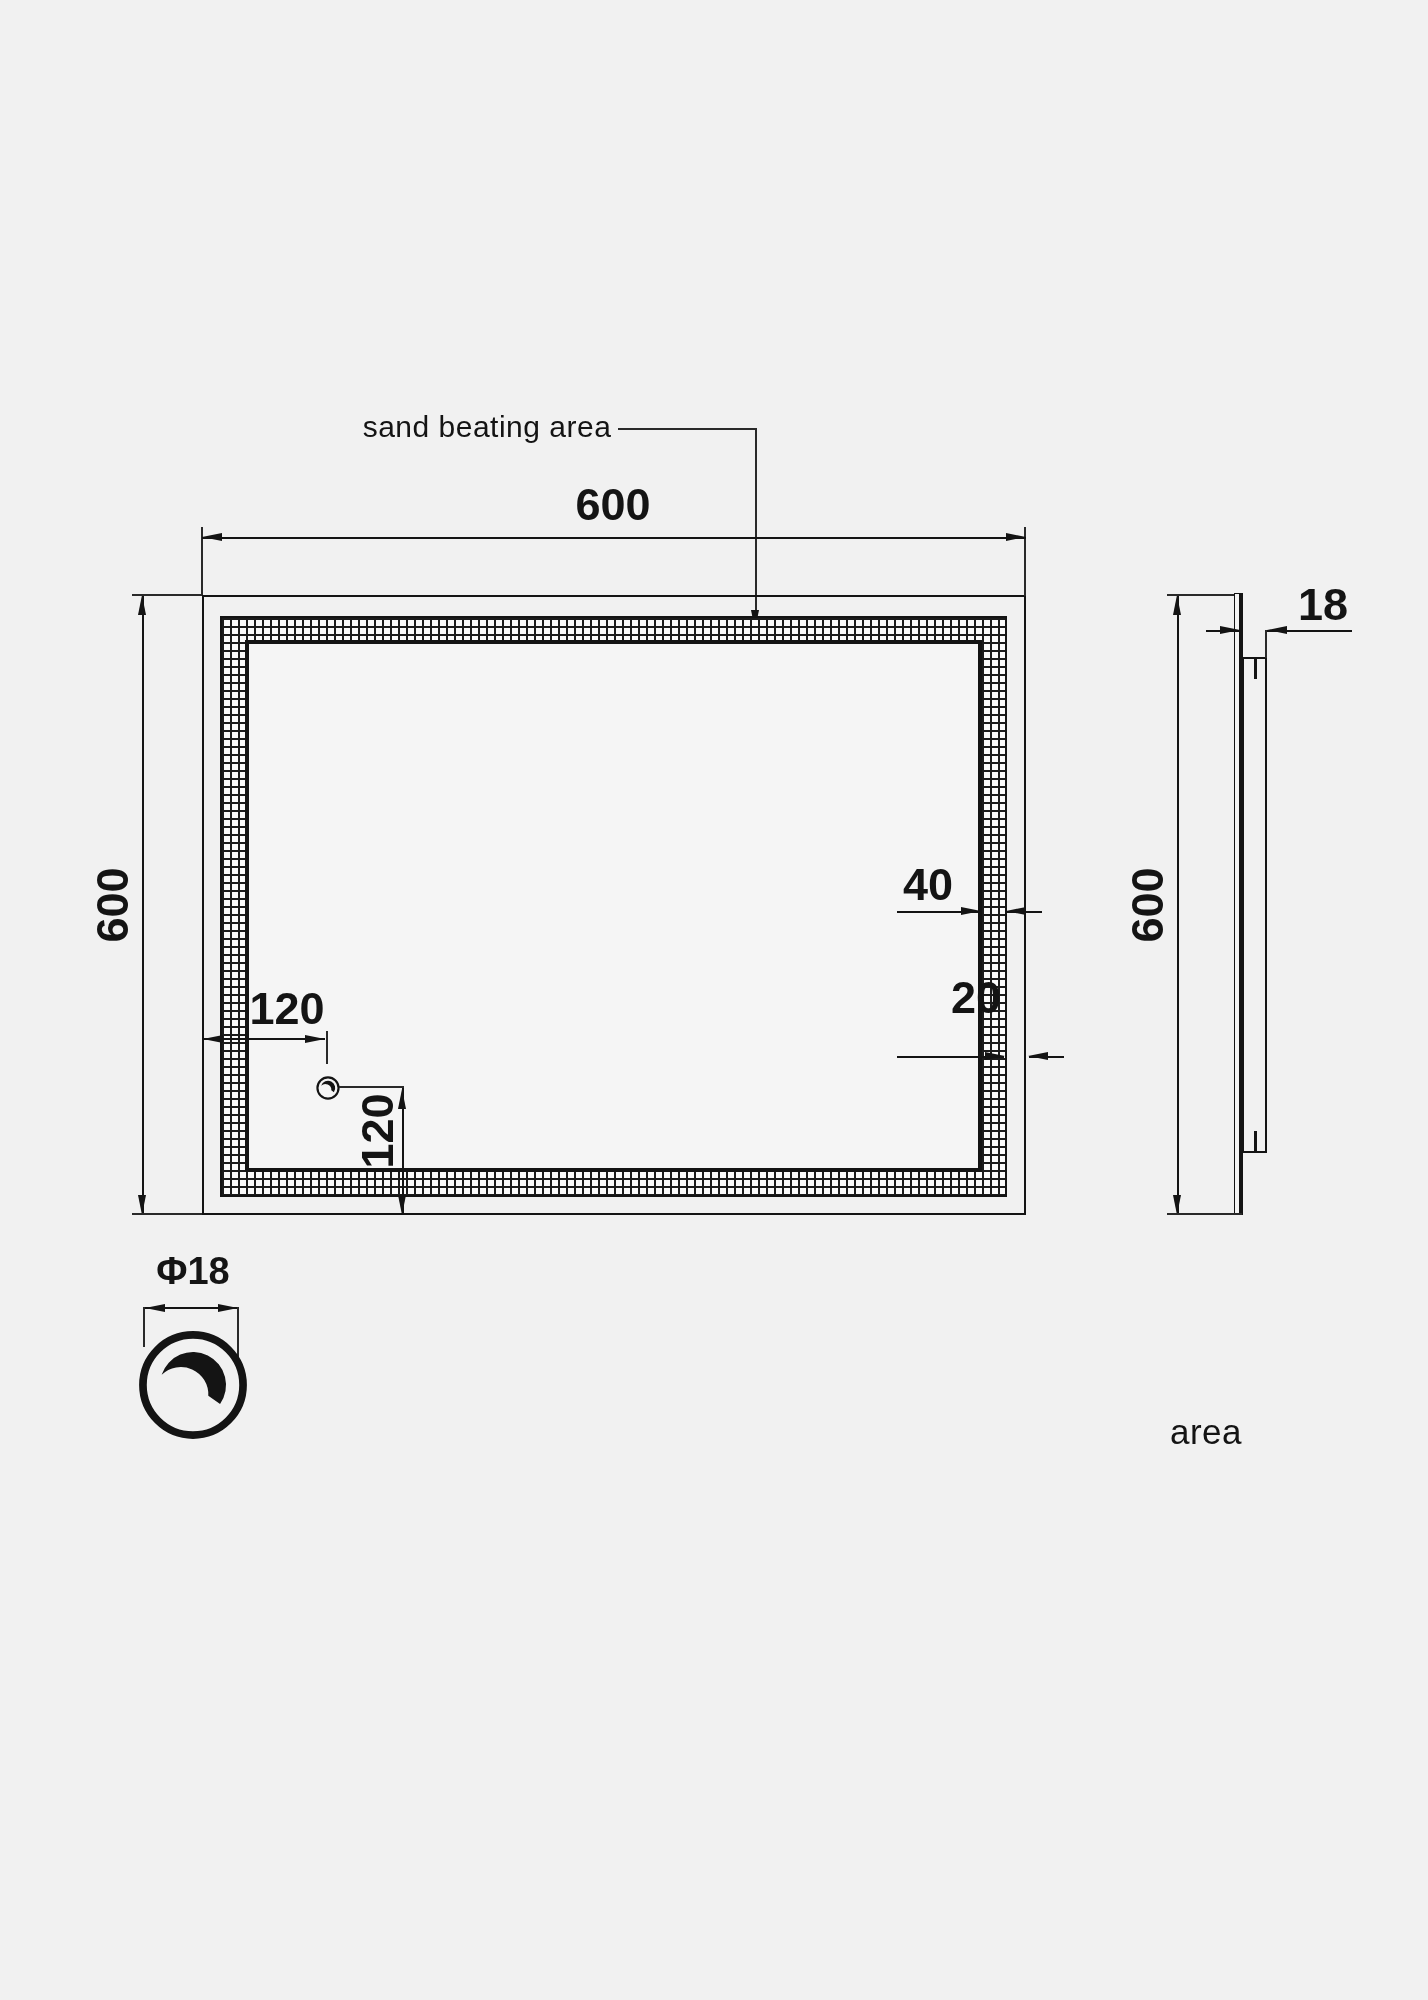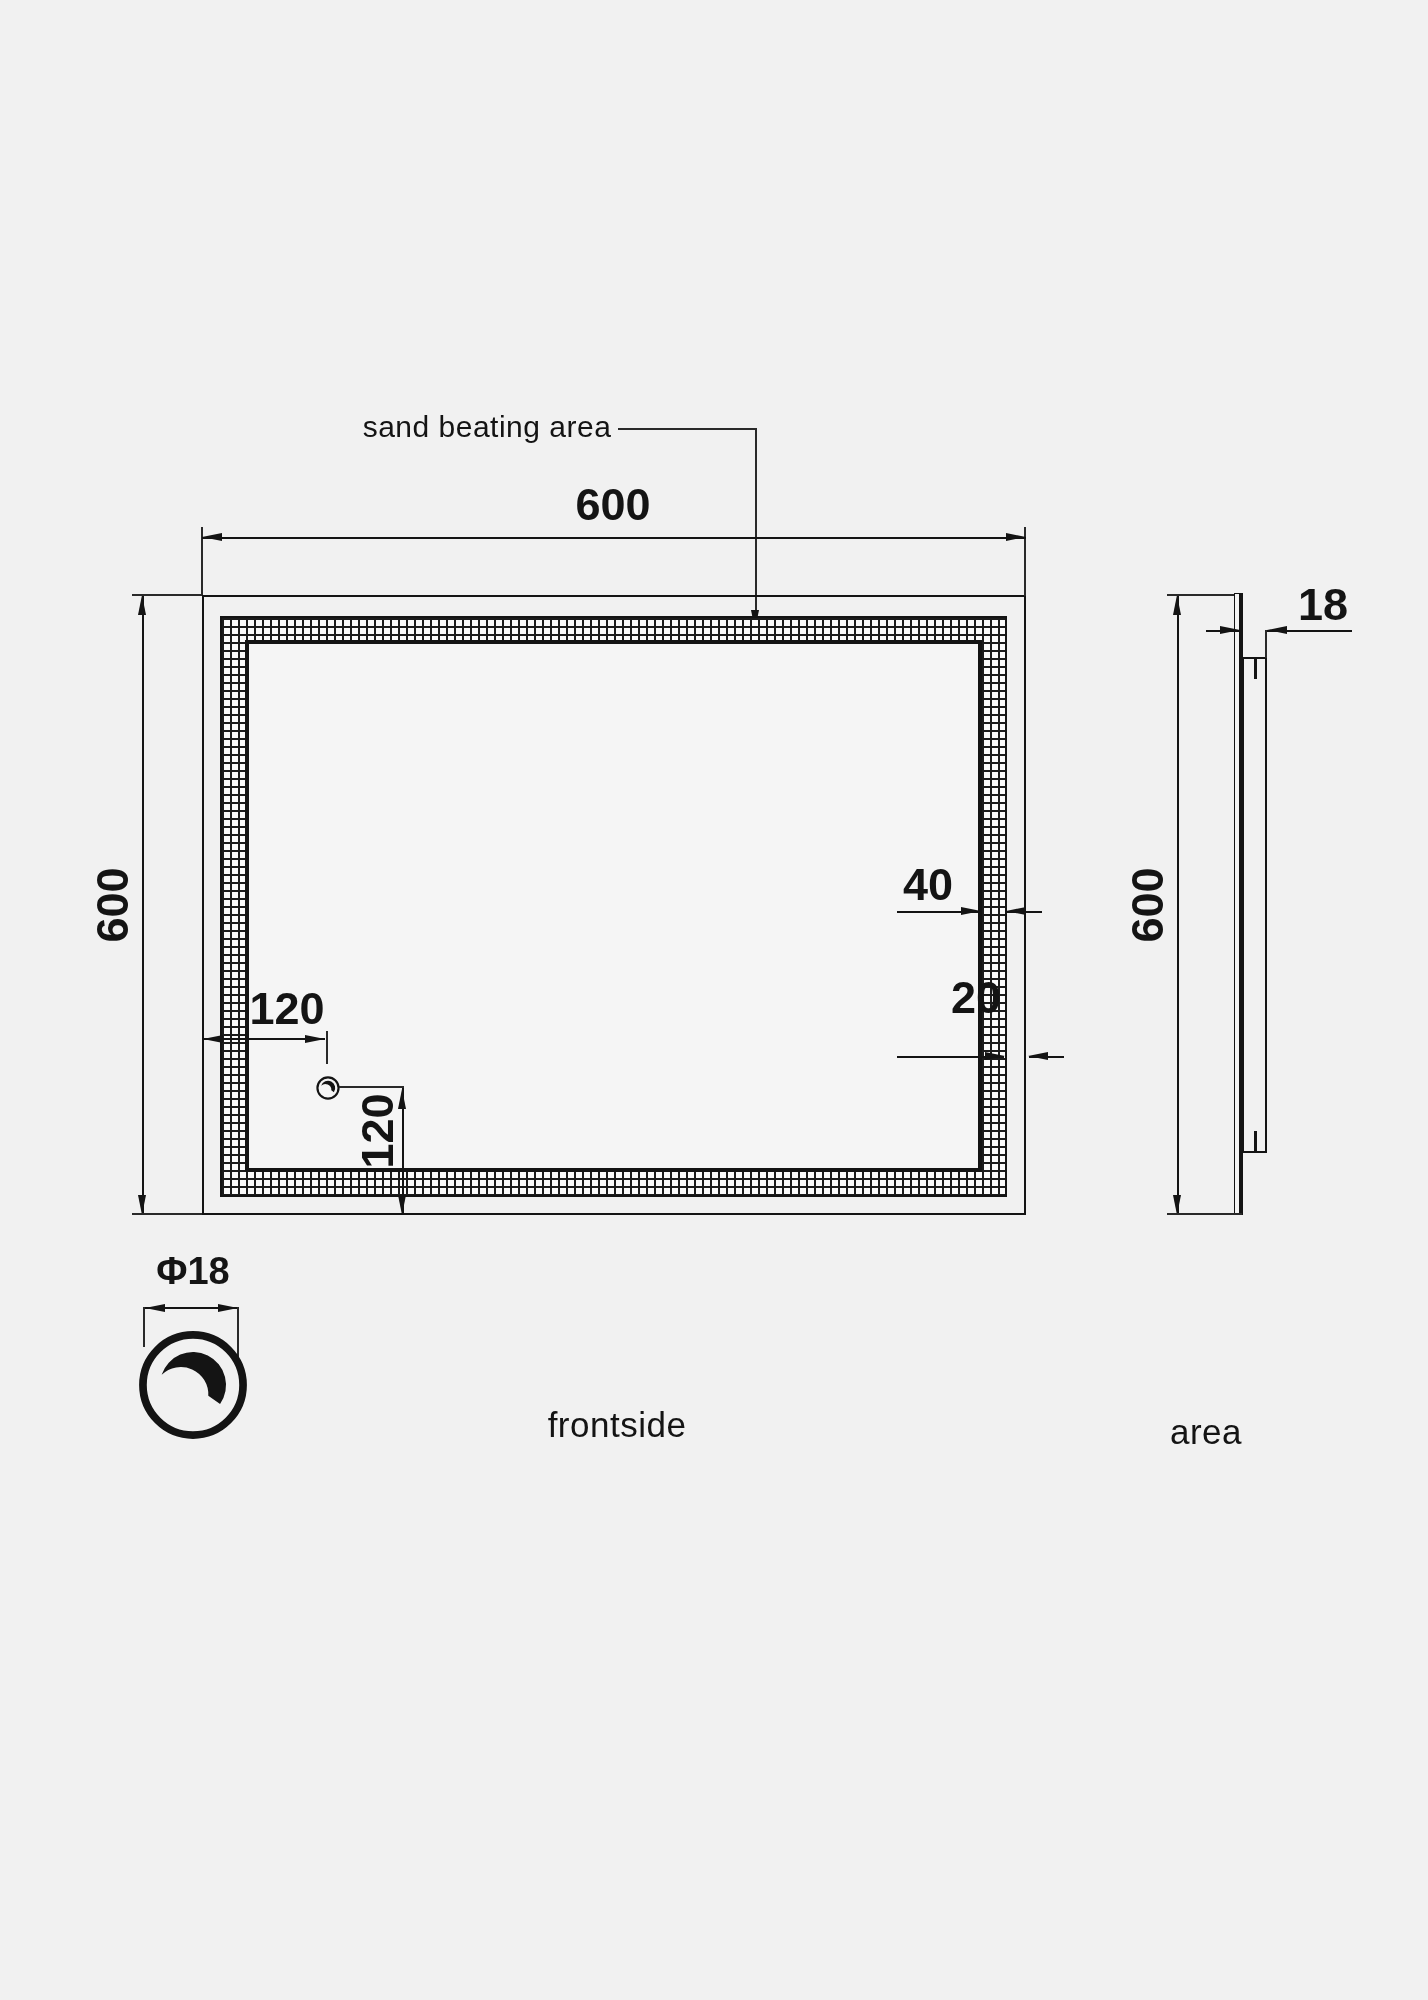--- a/index.html
+++ b/index.html
@@ -106,21 +106,20 @@
   <div class="hl" style="left:145px; top:1307px; width:93px;"></div>
   <div class="ah ah-l" style="left:145px; top:1304px;"></div>
   <div class="ah ah-r" style="left:218px; top:1304px;"></div>
   <div class="vl thin" style="left:143px; top:1307px; height:40px;"></div>
   <div class="vl thin" style="left:237px; top:1307px; height:57px;"></div>
   <svg style="position:absolute; left:138px; top:1330px;" width="110" height="110" viewBox="0 0 100 100">
     <circle cx="50" cy="50" r="45.5" fill="none" stroke="#141414" stroke-width="7"></circle>
     <path d="M 21.5 40.7 A 30 30 0 1 1 74.6 67.2 L 63.9 59.8 A 25 25 0 0 0 21.5 40.7 Z" fill="#141414"></path>
   </svg>
 
-  <div class="view-label" style="left:467px; top:1405px; width:300px;">frontside</div>
 
   <div class="rect" style="left:1234px; top:593px; width:9px; height:622px; border-width:1.5px; background:#f5f5f5;"></div>
   <div class="vl" style="left:1239px; top:593px; width:3px; height:622px;"></div>
   <div class="rect" style="left:1242px; top:657px; width:25px; height:496px; border-width:2.5px;"></div>
   <div class="vl" style="left:1254px; top:658px; height:21px; width:2.5px;"></div>
   <div class="vl" style="left:1254px; top:1131px; height:21px; width:2.5px;"></div>
 
   <div class="vl" style="left:1177px; top:595px; height:620px;"></div>
   <div class="ah ah-u" style="left:1173px; top:595px;"></div>
   <div class="ah ah-d" style="left:1173px; top:1195px;"></div>

